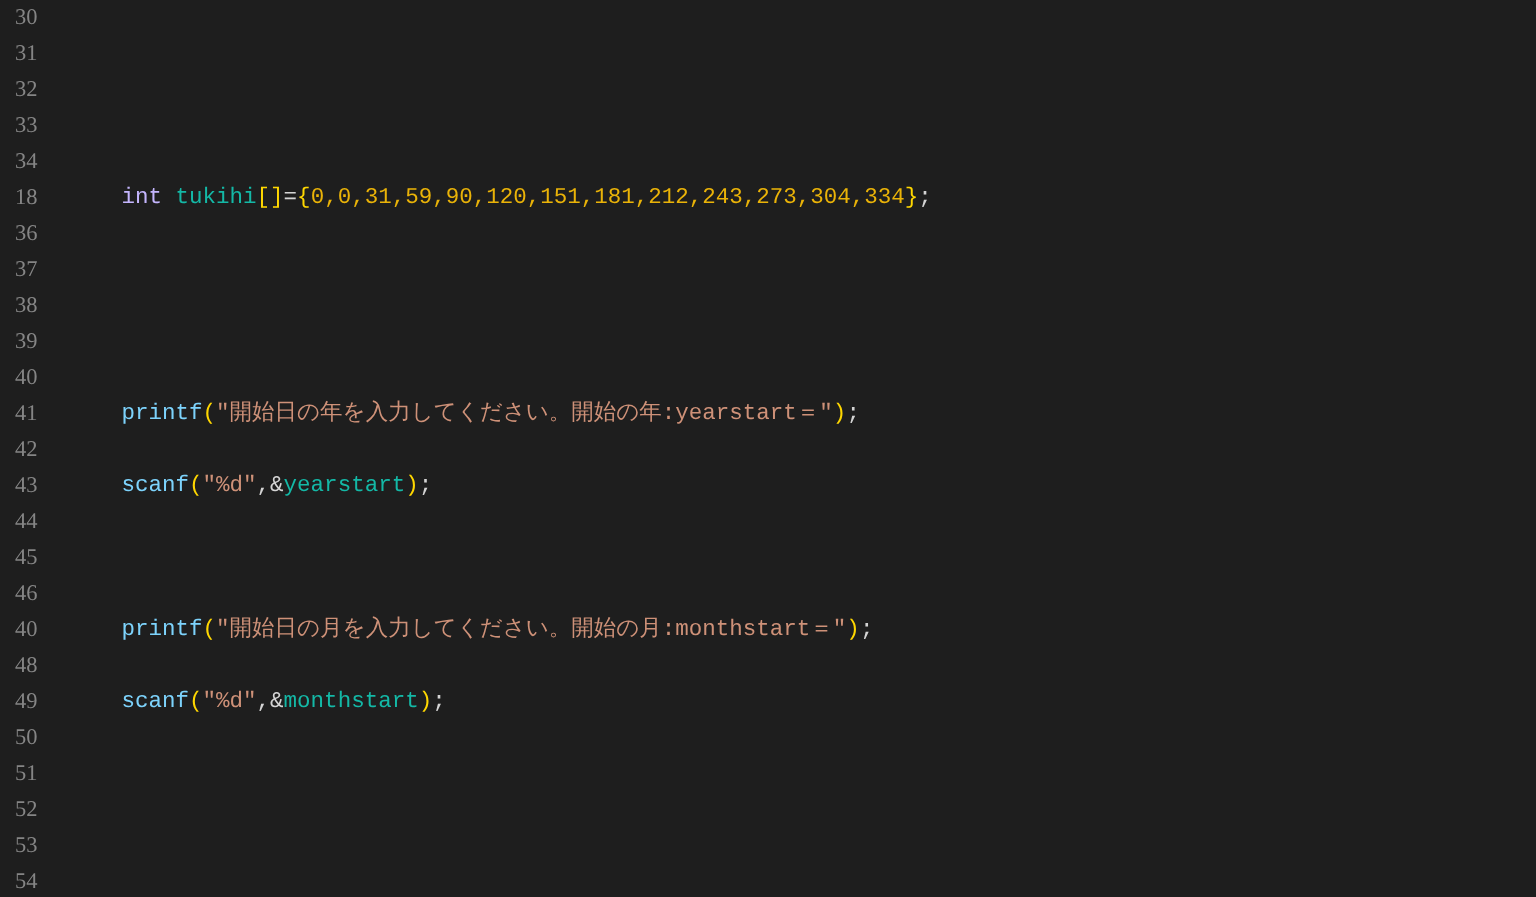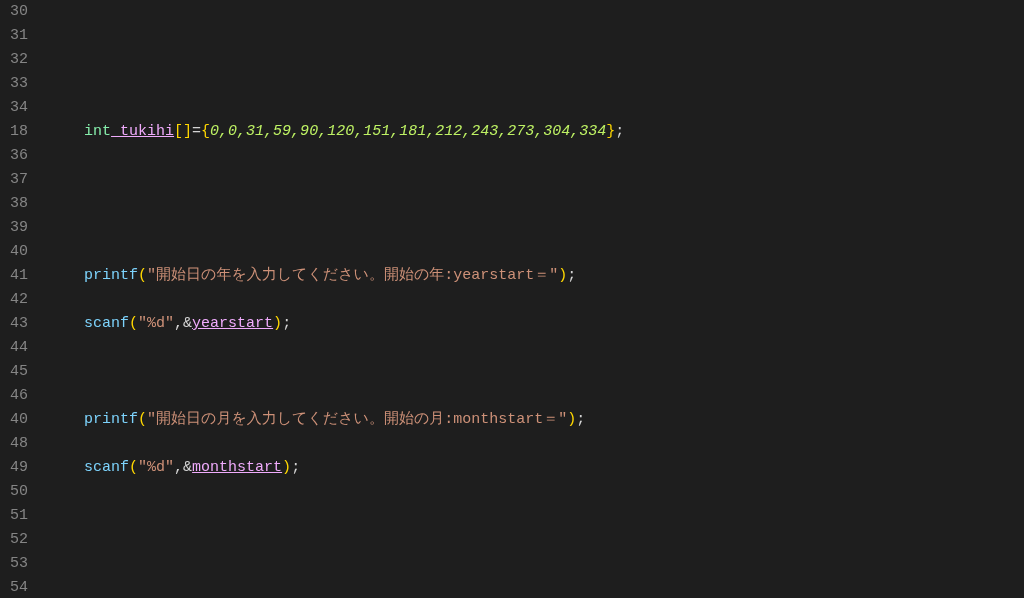--- a/index.html
+++ b/index.html
@@ -16,35 +16,36 @@
     display: flex;
     height: 100%;
   }
   .gutter {
     background: #1e1e1e;
     color: #858585;
     text-align: right;
     padding: 0 18px 0 10px;
     user-select: none;
     flex-shrink: 0;
+    font-family: Liberation Serif, serif;
   }
   .gutter div { height: 24px; }
   .code {
     flex: 1;
     color: #d4d4d4;
     white-space: pre;
     padding-left: 2px;
   }
   .code .line { height: 24px; display: block; }
   .comment { color: #6a9955; }
-  .keyword { color: #86efac; }
+  .keyword { color: #c4b5fd; }
   .func { color: #7dd3fc; }
   .string { color: #ce9178; }
-  .num { color: #bef264; font-style: italic; }
-  .ident { color: #f0abfc; text-decoration: underline; }
+  .num { color: #eab308; }
+  .ident { color: #14b8a6; }
   .punct { color: #d4d4d4; }
   .bracket1 { color: #ffd700; }
 </style>
 </head>
 <body>
 
 <div class="editor">
   <div class="gutter" id="gutter">
       <div>30</div>
       <div>31</div>

